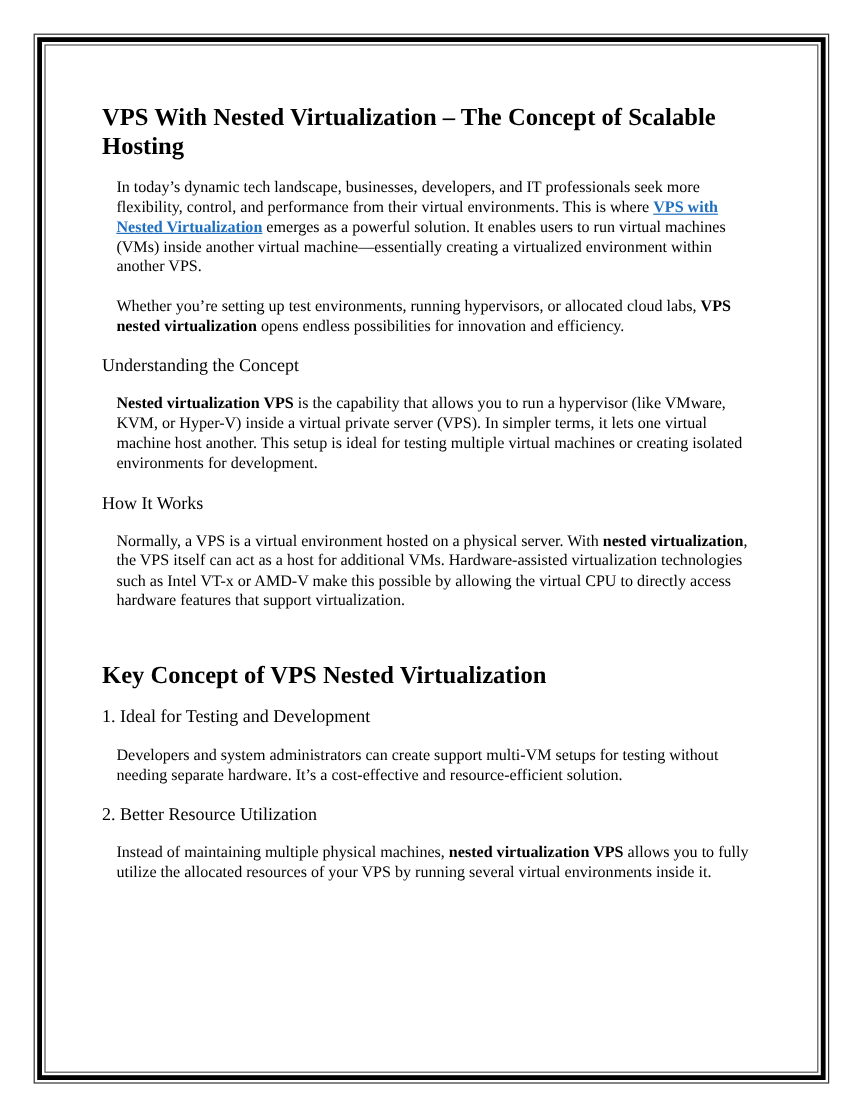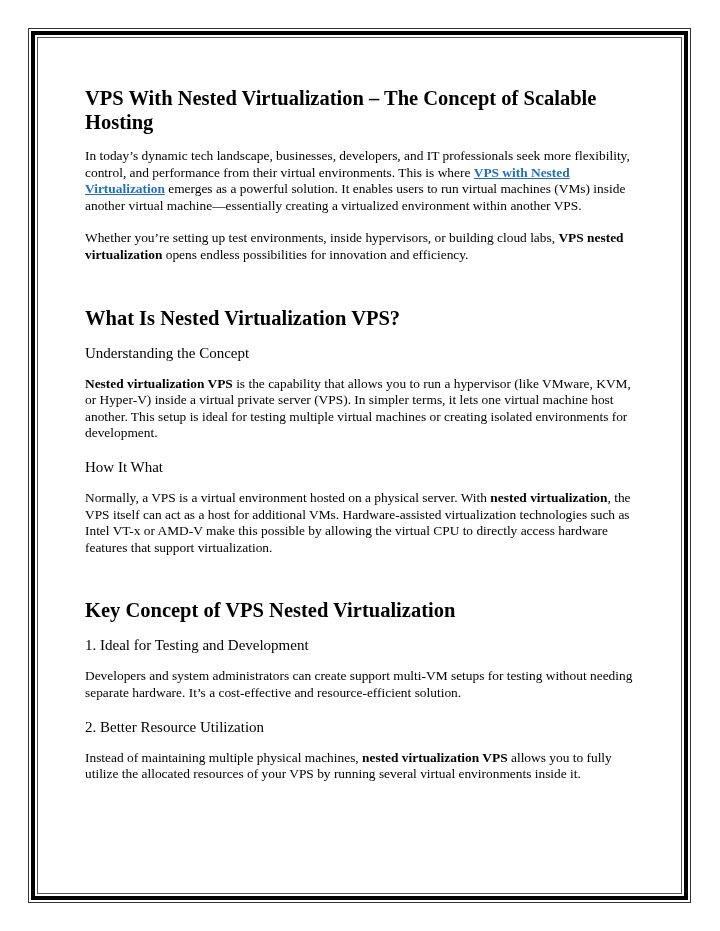--- a/index.html
+++ b/index.html
@@ -48,21 +48,21 @@
     }
     h1.doc-title {
       font-size: 20.5px;
       line-height: 24px;
       font-weight: bold;
       margin: 0 0 14px 0;
     }
     p.body-text {
       font-size: 13.4px;
       line-height: 16.6px;
-      margin: 0 0 16px 0;
+      margin: 0 0 16px 12px;
     }
     h2.section-title {
       font-size: 20.5px;
       line-height: 24px;
       font-weight: bold;
       margin: 42px 0 14px 0;
     }
     h3.sub-title {
       font-size: 15px;
       line-height: 18px;
@@ -82,28 +82,27 @@
 <div class="frame-outer">
   <div class="frame-thick"></div>
   <div class="frame-inner"></div>
 </div>
 
 <div class="content">
   <h1 class="doc-title">VPS With Nested Virtualization – The Concept of Scalable Hosting</h1>
 
   <p class="body-text"><span>In today’s dynamic tech landscape, businesses, developers, and IT professionals seek more flexibility, control, and performance from their virtual environments. This is where </span><a class="doc-link" href="#" style="color: rgb(31, 111, 191);">VPS with Nested Virtualization</a><span> emerges as a powerful solution. It enables users to run virtual machines (VMs) inside another virtual machine—essentially creating a virtualized environment within another VPS.</span></p>
 
-  <p class="body-text"><span>Whether you’re setting up test environments, inside hypervisors, or building cloud labs, </span><b>VPS nested virtualization</b><span> opens endless possibilities for innovation and efficiency.</span></p>
+  <p class="body-text"><span>Whether you’re setting up test environments, running hypervisors, or allocated cloud labs, </span><b>VPS nested virtualization</b><span> opens endless possibilities for innovation and efficiency.</span></p>
 
-  <h2 class="section-title">What Is Nested Virtualization VPS?</h2>
 
   <h3 class="sub-title">Understanding the Concept</h3>
   <p class="body-text"><b>Nested virtualization VPS</b><span> is the capability that allows you to run a hypervisor (like VMware, KVM, or Hyper-V) inside a virtual private server (VPS). In simpler terms, it lets one virtual machine host another. This setup is ideal for testing multiple virtual machines or creating isolated environments for development.</span></p>
 
-  <h3 class="sub-title">How It What</h3>
+  <h3 class="sub-title">How It Works</h3>
   <p class="body-text"><span>Normally, a VPS is a virtual environment hosted on a physical server. With </span><b>nested virtualization</b><span>, the VPS itself can act as a host for additional VMs. Hardware-assisted virtualization technologies such as Intel VT-x or AMD-V make this possible by allowing the virtual CPU to directly access hardware features that support virtualization.</span></p>
 
   <h2 class="section-title">Key Concept of VPS Nested Virtualization</h2>
 
   <h3 class="sub-title">1. Ideal for Testing and Development</h3>
   <p class="body-text">Developers and system administrators can create support multi-VM setups for testing without needing separate hardware. It’s a cost-effective and resource-efficient solution.</p>
 
   <h3 class="sub-title">2. Better Resource Utilization</h3>
   <p class="body-text"><span>Instead of maintaining multiple physical machines, </span><b>nested virtualization VPS</b><span> allows you to fully utilize the allocated resources of your VPS by running several virtual environments inside it.</span></p>
 </div>

